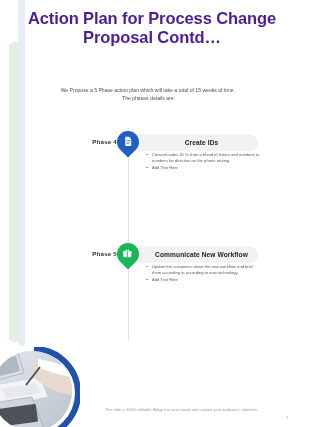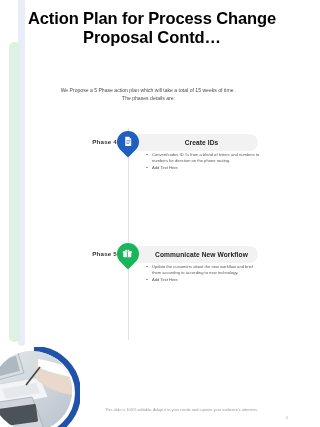--- a/index.html
+++ b/index.html
@@ -20,21 +20,21 @@
   .bar-green{
     position:absolute;left:9px;top:42px;width:11px;height:300px;
     background:#dff0e4;border-radius:5px;
   }
 
   
   .title{
     position:absolute;left:26px;top:9px;width:252px;
     text-align:center;
     font-size:16.5px;line-height:19px;
-    font-weight:bold;color:#000000;
+    font-weight:bold;color:#4c1d95;
     letter-spacing:-0.1px;
   }
 
   
   .subtitle{
     position:absolute;left:56px;top:86px;width:185px;
     text-align:center;
     font-size:5.1px;line-height:8.4px;
     color:#4d4d4d;
   }

